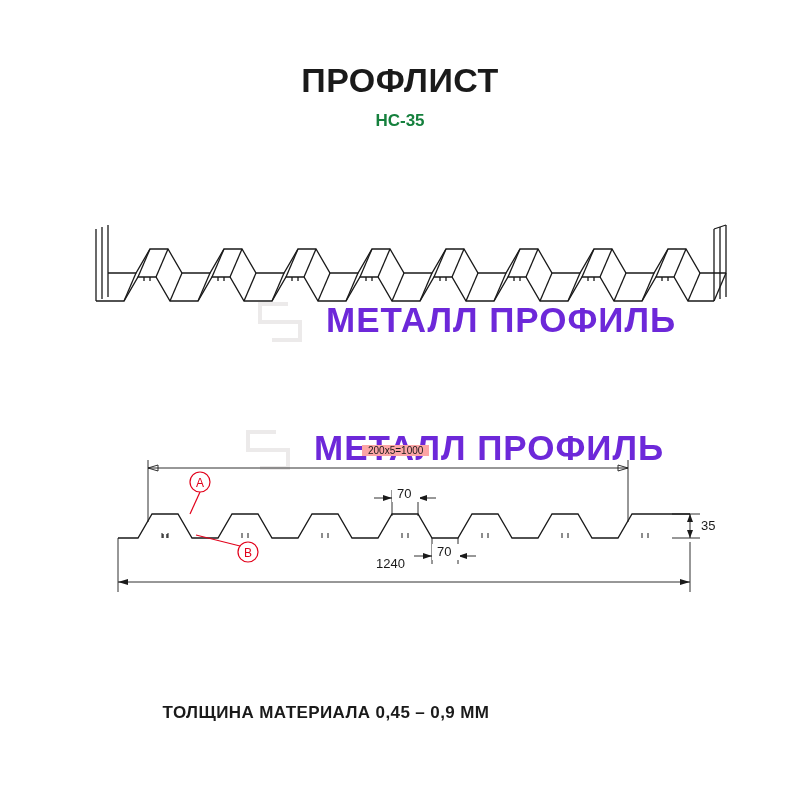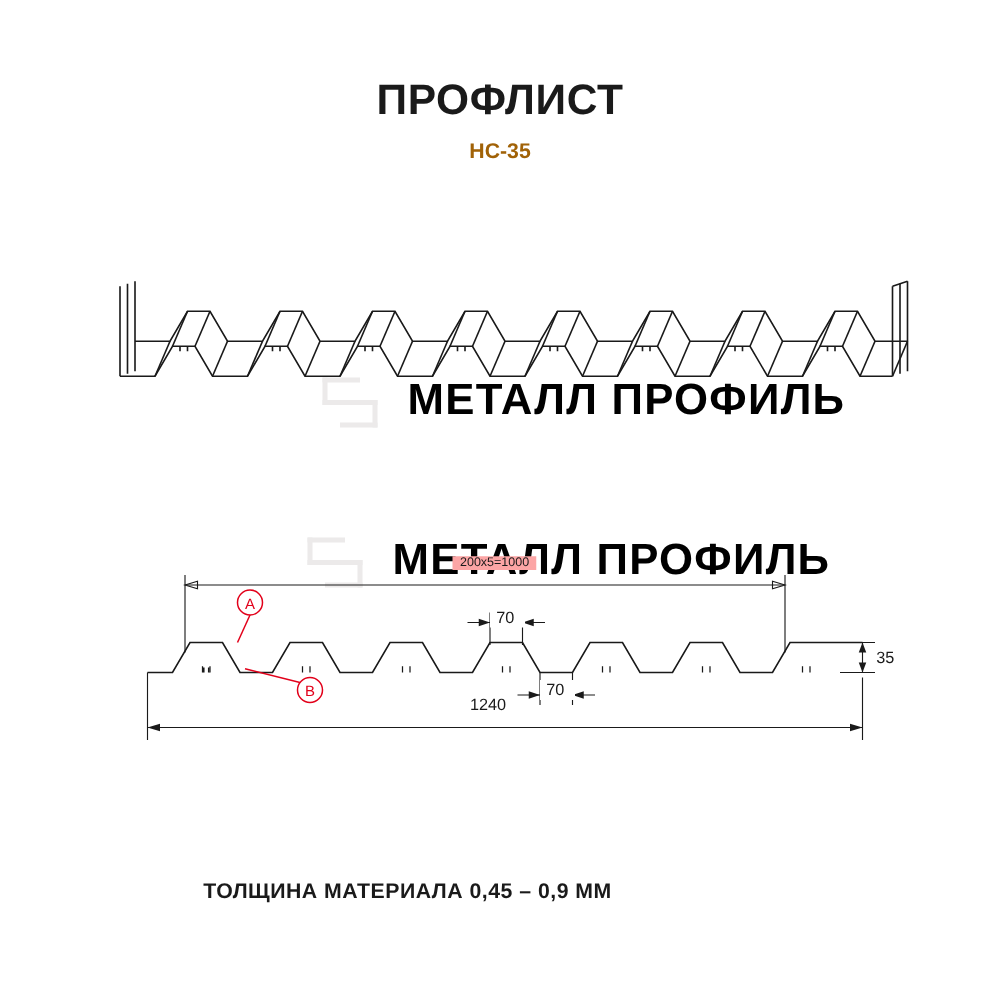--- a/index.html
+++ b/index.html
@@ -33,27 +33,27 @@
     font-size: 34px;
     font-weight: bold;
     letter-spacing: 0.5px;
     color: #1a1a1a;
     line-height: 1.1;
   }
   .subtitle {
     margin-top: 12px;
     font-size: 17px;
     font-weight: bold;
-    color: #a16207;
+    color: #15803d;
   }
 
   
   .wm {
     position: absolute;
-    color: #000000;
+    color: #6d28d9;
     font-weight: bold;
     font-size: 35px;
     letter-spacing: 1px;
     white-space: nowrap;
     user-select: none;
     display: flex;
     align-items: center;
     gap: 14px;
   }
   .wm .wm-mark {

